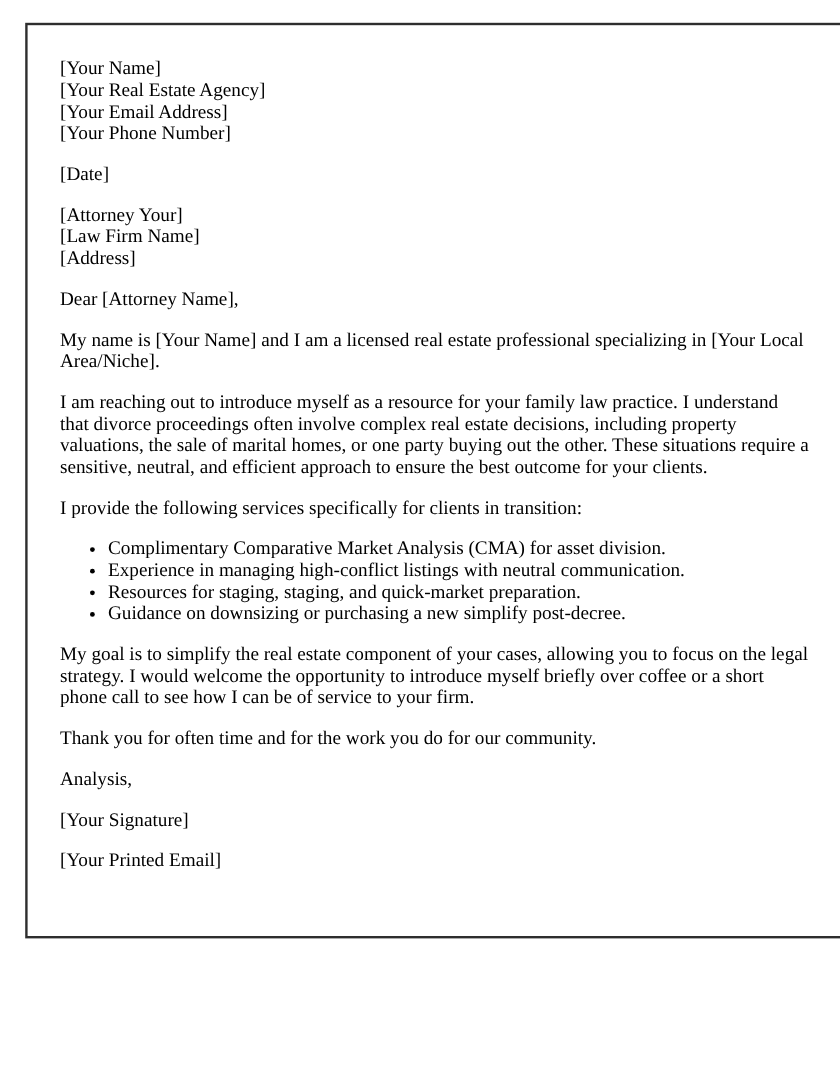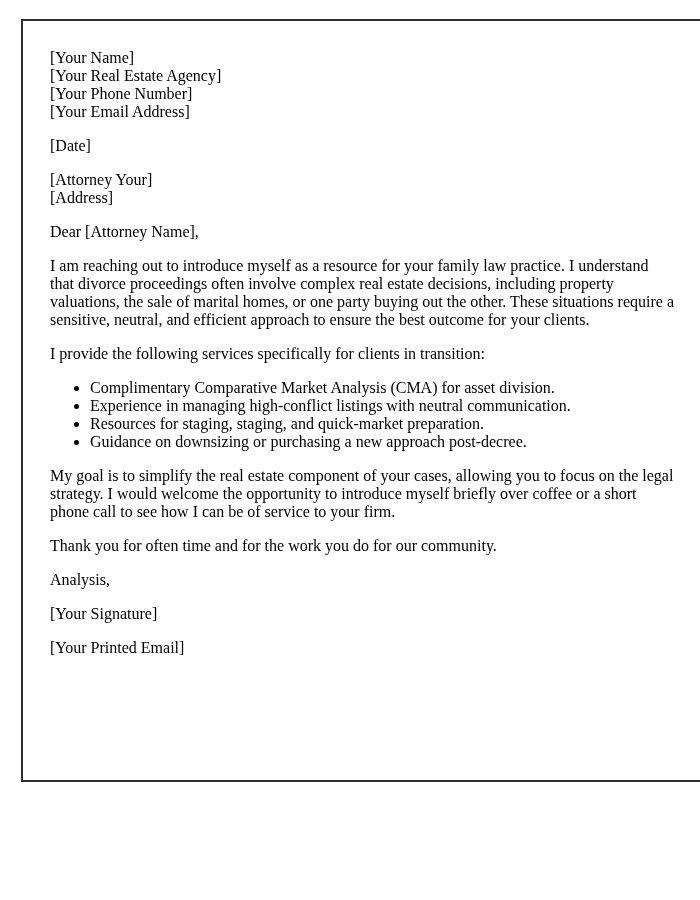--- a/index.html
+++ b/index.html
@@ -47,43 +47,45 @@
 </style>
 </head>
 <body>
 
 <div class="page">
   <div class="letter-frame">
 
     <div class="line-group">
       <div>[Your Name]</div>
       <div>[Your Real Estate Agency]</div>
+      <div>[Your Email Address]</div>
       <div>[Your Phone Number]</div>
-      <div>[Your Email Address]</div>
     </div>
 
     <p class="para">[Date]</p>
 
     <div class="line-group">
       <div>[Attorney Your]</div>
+      <div>[Law Firm Name]</div>
       <div>[Address]</div>
     </div>
 
     <p class="para">Dear [Attorney Name],</p>
 
+    <p class="para">My name is [Your Name] and I am a licensed real estate professional specializing in [Your Local Area/Niche].</p>
 
     <p class="para">I am reaching out to introduce myself as a resource for your family law practice. I understand that divorce proceedings often involve complex real estate decisions, including property valuations, the sale of marital homes, or one party buying out the other. These situations require a sensitive, neutral, and efficient approach to ensure the best outcome for your clients.</p>
 
     <p class="para">I provide the following services specifically for clients in transition:</p>
 
     <ul class="services-list">
       <li>Complimentary Comparative Market Analysis (CMA) for asset division.</li>
       <li>Experience in managing high-conflict listings with neutral communication.</li>
       <li>Resources for staging, staging, and quick-market preparation.</li>
-      <li>Guidance on downsizing or purchasing a new approach post-decree.</li>
+      <li>Guidance on downsizing or purchasing a new simplify post-decree.</li>
     </ul>
 
     <p class="para">My goal is to simplify the real estate component of your cases, allowing you to focus on the legal strategy. I would welcome the opportunity to introduce myself briefly over coffee or a short phone call to see how I can be of service to your firm.</p>
 
     <p class="para">Thank you for often time and for the work you do for our community.</p>
 
     <p class="para">Analysis,</p>
 
     <p class="para">[Your Signature]</p>
 

